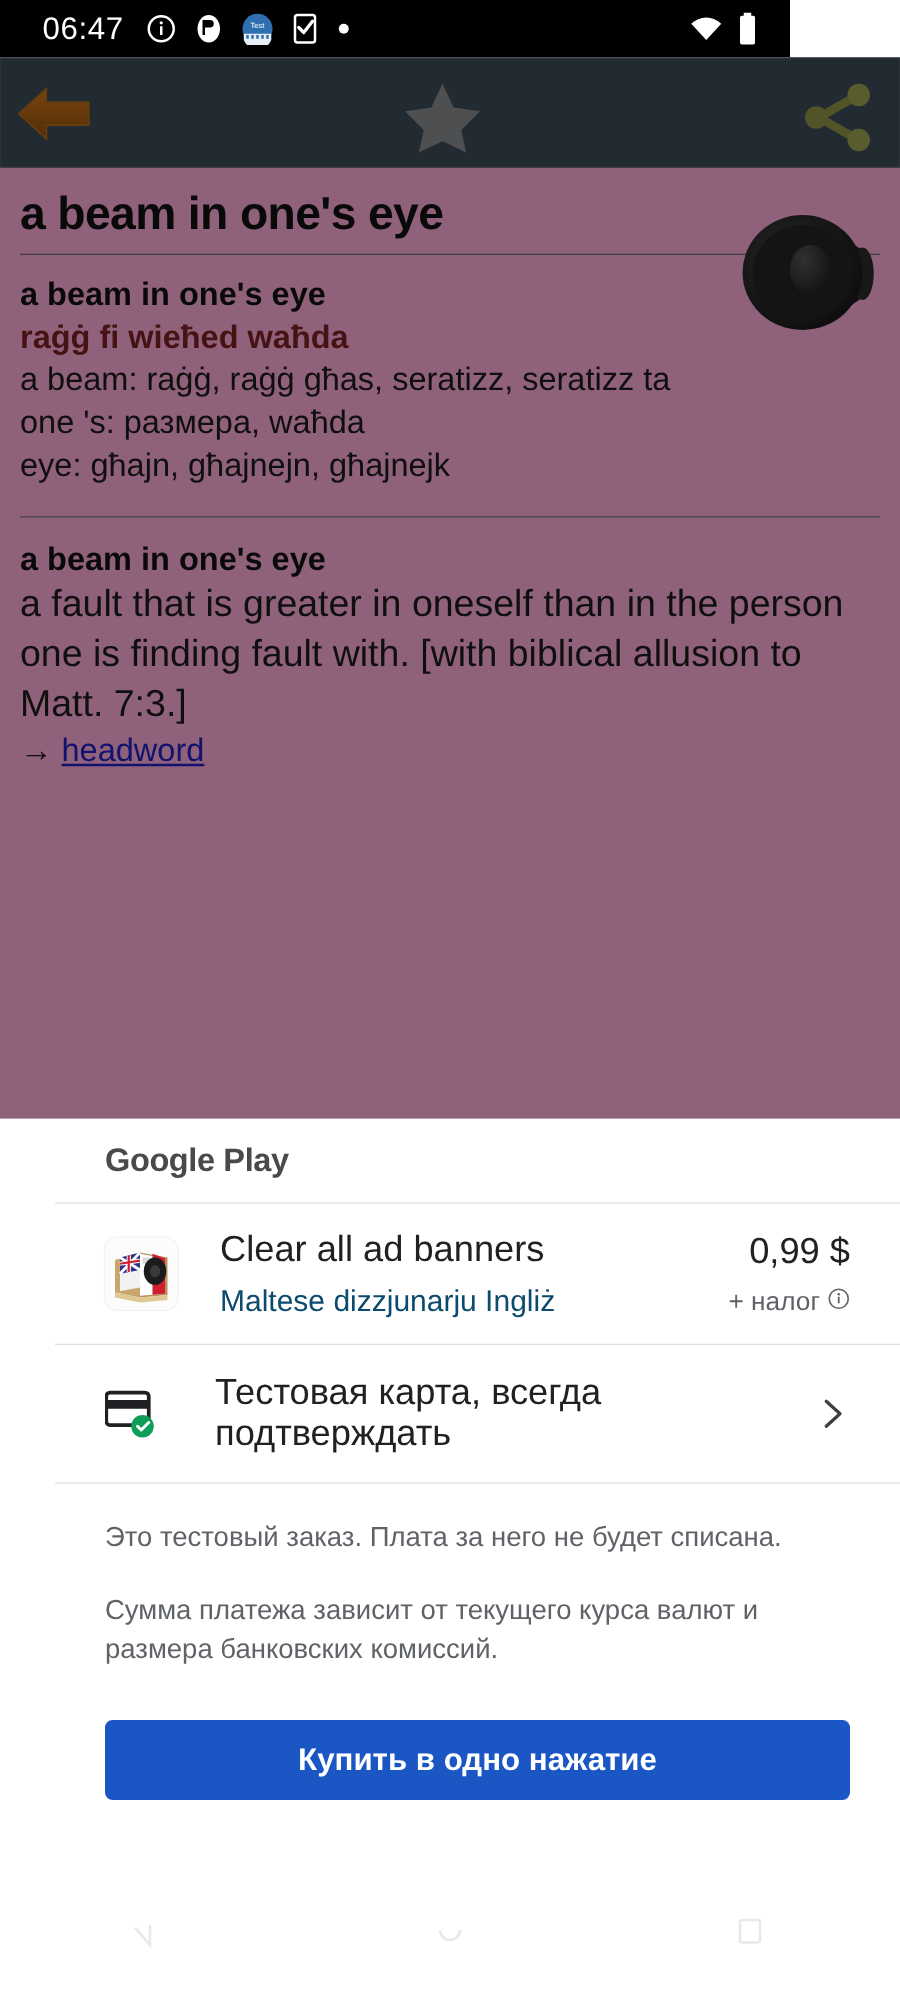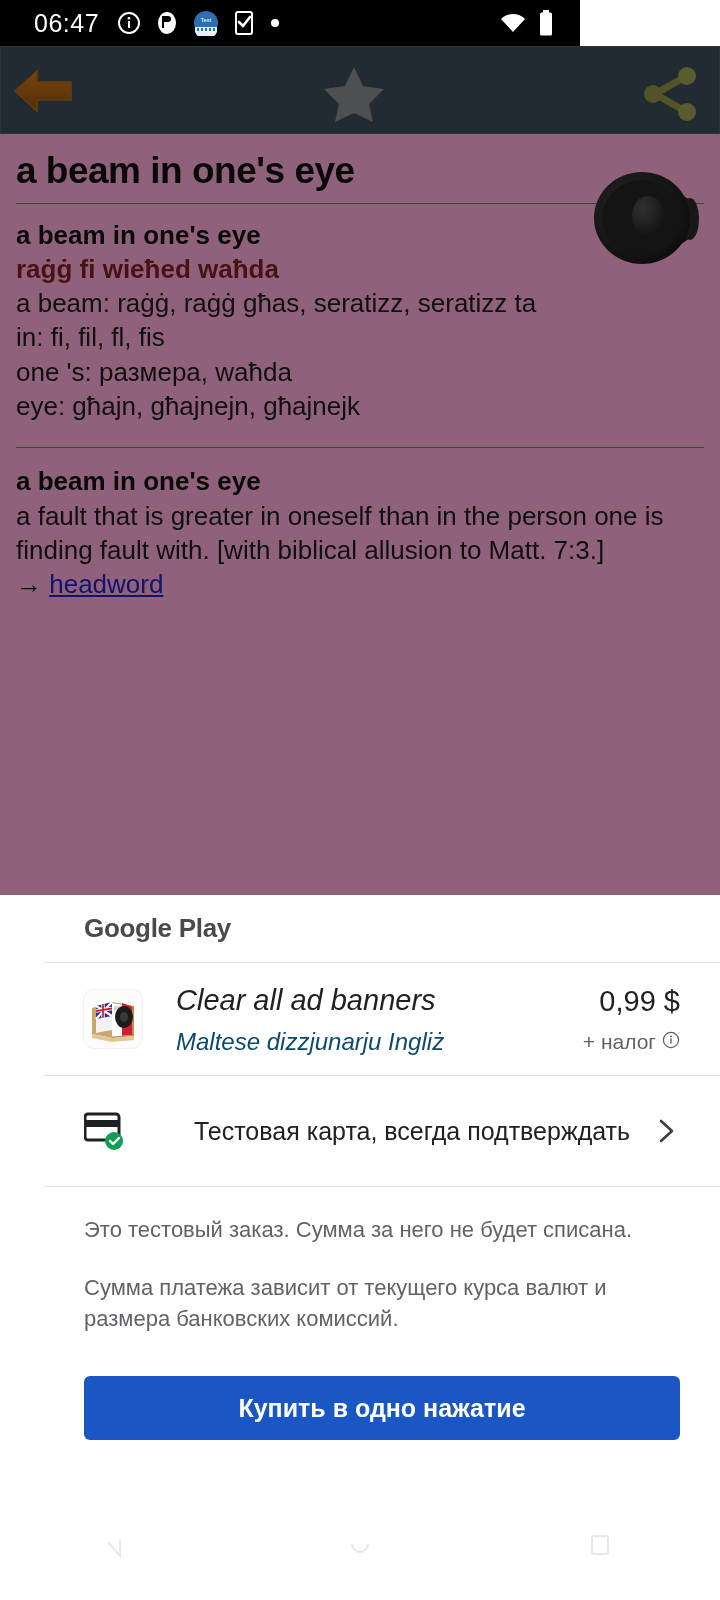--- a/index.html
+++ b/index.html
@@ -6,21 +6,21 @@
   html, body {
     width: 720px; height: 1600px;
     background: #ffffff;
     font-family: "Liberation Sans", sans-serif;
     overflow: hidden;
   }
   .screen { position: relative; width: 720px; height: 1600px; overflow: hidden; background:#fff; }
 
   
   .statusbar {
-    position: absolute; top: 0; left: 0; width: 580px; height: 46px;
+    position: absolute; top: 0; left: 0; width: 632px; height: 46px;
     background: #000000; display: flex; align-items: center; padding: 0 14px;
   }
   .sb-time {
     color: #ffffff; font-size: 25px; font-weight: 400; letter-spacing: .5px;
     margin-left: 20px; margin-right: 18px; font-family: "Liberation Sans", sans-serif;
   }
   .sb-icons { display: flex; align-items: center; gap: 14px; flex: 1; }
   .sb-right { display: flex; align-items: center; gap: 12px; margin-right: 12px; }
   .ic { display: inline-flex; align-items: center; justify-content: center; }
 
@@ -43,21 +43,21 @@
   }
   .hr { height: 1px; background: #6e6e6e; margin: 6px 0 14px 0; }
   .hr2 { height: 1px; background: #737373; margin: 24px 0 16px 0; }
   .speaker {
     position: absolute; right: 14px; top: 10px; width: 120px; height: 110px;
     pointer-events: none;
   }
   .bold-hw { font-size: 26px; font-weight: 700; color: #111; line-height: 1.32; }
   .mt-red { font-size: 26px; font-weight: 700; color: #7b1f22; line-height: 1.32; }
   .plain { font-size: 26px; font-weight: 400; color: #1b1b1b; line-height: 1.32; }
-  .def { font-size: 26px; font-weight: 400; color: #1b1b1b; line-height: 1.32; }
+  .def { font-size: 30px; font-weight: 400; color: #1b1b1b; line-height: 1.32; }
   .link-row { font-size: 26px; color: #1b1b1b; margin-top: 2px; }
   .link-row a { color: #2020c0; text-decoration: underline; }
 
   
   .scrim {
     position: absolute; top: 46px; left: 0; width: 720px; height: 849px;
     background: rgba(0,0,0,0.42); pointer-events: none;
   }
 
   
@@ -69,30 +69,30 @@
   .gp-header { height: 67px; display: flex; align-items: center; padding-left: 40px; }
   .gp-logo { font-size: 26px; font-weight: 700; color: #4a4a4a; letter-spacing: -.3px; }
   .divider { height: 1px; background: #e0e0e0; width: 720px; }
 
   .item-row { display: flex; align-items: center; padding: 22px 40px 22px 40px; height: 112px; }
   .app-icon {
     width: 58px; height: 58px; flex: 0 0 58px; border-radius: 10px;
     background: #fdfdfb; position: relative; overflow: hidden;
     box-shadow: 0 0 0 1px rgba(0,0,0,0.05);
   }
-  .item-mid { flex: 1; padding-left: 34px; font-style: italic; }
+  .item-mid { flex: 1; padding-left: 34px; }
   .item-title { font-size: 29px; color: #202124; font-weight: 400; line-height: 1.25; }
   .item-sub { font-size: 24px; color: #0c4a6e; font-weight: 400; margin-top: 9px; }
   .item-right { text-align: right; }
   .price { font-size: 29px; color: #202124; }
   .tax { font-size: 21px; color: #5f6368; margin-top: 12px; display: flex; align-items: center; gap: 6px; }
 
   .pay-row { display: flex; align-items: center; padding: 0 40px; height: 110px; }
   .card-icon { width: 46px; height: 40px; flex: 0 0 46px; position: relative; }
-  .pay-label { flex: 1; padding-left: 42px; font-size: 25px; color: #202124; text-align: center; }
+  .pay-label { flex: 1; padding-left: 42px; font-size: 29px; color: #202124; }
   .chev { width: 28px; height: 28px; }
 
   .notes { padding: 28px 40px 0 40px; }
   .note { font-size: 22px; color: #5f6368; line-height: 1.38; }
   .note + .note { margin-top: 28px; }
 
   .buy-wrap { padding: 42px 40px 0 40px; }
   .buy-btn {
     width: 100%; height: 64px; border: none; border-radius: 6px;
     background: #1a56c4; color: #ffffff; font-size: 25px; font-weight: 700;
@@ -224,21 +224,20 @@
         </svg>
       </div>
 
       <div class="entry-title">a beam in one's eye</div>
       <div class="hr"></div>
 
       <div>
         <div class="bold-hw">a beam in one's eye</div>
         <div class="mt-red">raġġ fi wieħed waħda</div>
         <div class="plain">a beam: raġġ, raġġ għas, seratizz, seratizz ta</div>
-        <div class="plain">in: fi, fil, fl, fis</div>
         <div class="plain">one 's: размера, waħda</div>
         <div class="plain">eye: għajn, għajnejn, għajnejk</div>
       </div>
 
       <div class="hr2"></div>
 
       <div>
         <div class="bold-hw">a beam in one's eye</div>
         <div class="def">a fault that is greater in oneself than in the person one is finding fault with. [with biblical allusion to Matt. 7:3.]</div>
         <div class="link-row"><span>→</span>&nbsp;<a href="#">headword</a></div>
@@ -307,21 +306,21 @@
       <div class="chev">
         <svg width="28" height="28" viewBox="0 0 28 28">
             <path d="M9 4 L20 14 L9 24" fill="none" stroke="#3c4043" stroke-width="2.6" stroke-linecap="round" stroke-linejoin="round"></path>
           </svg>
       </div>
     </div>
 
     <div class="divider"></div>
 
     <div class="notes">
-      <div class="note">Это тестовый заказ. Сумма за него не будет списана.</div>
+      <div class="note">Это тестовый заказ. Плата за него не будет списана.</div>
       <div class="note">Сумма платежа зависит от текущего курса валют и размера банковских комиссий.</div>
     </div>
 
     <div class="buy-wrap">
       <button class="buy-btn">Купить в одно нажатие</button>
     </div>
   </div>
 
   <div class="navbar">
     <div class="nav-btn">

